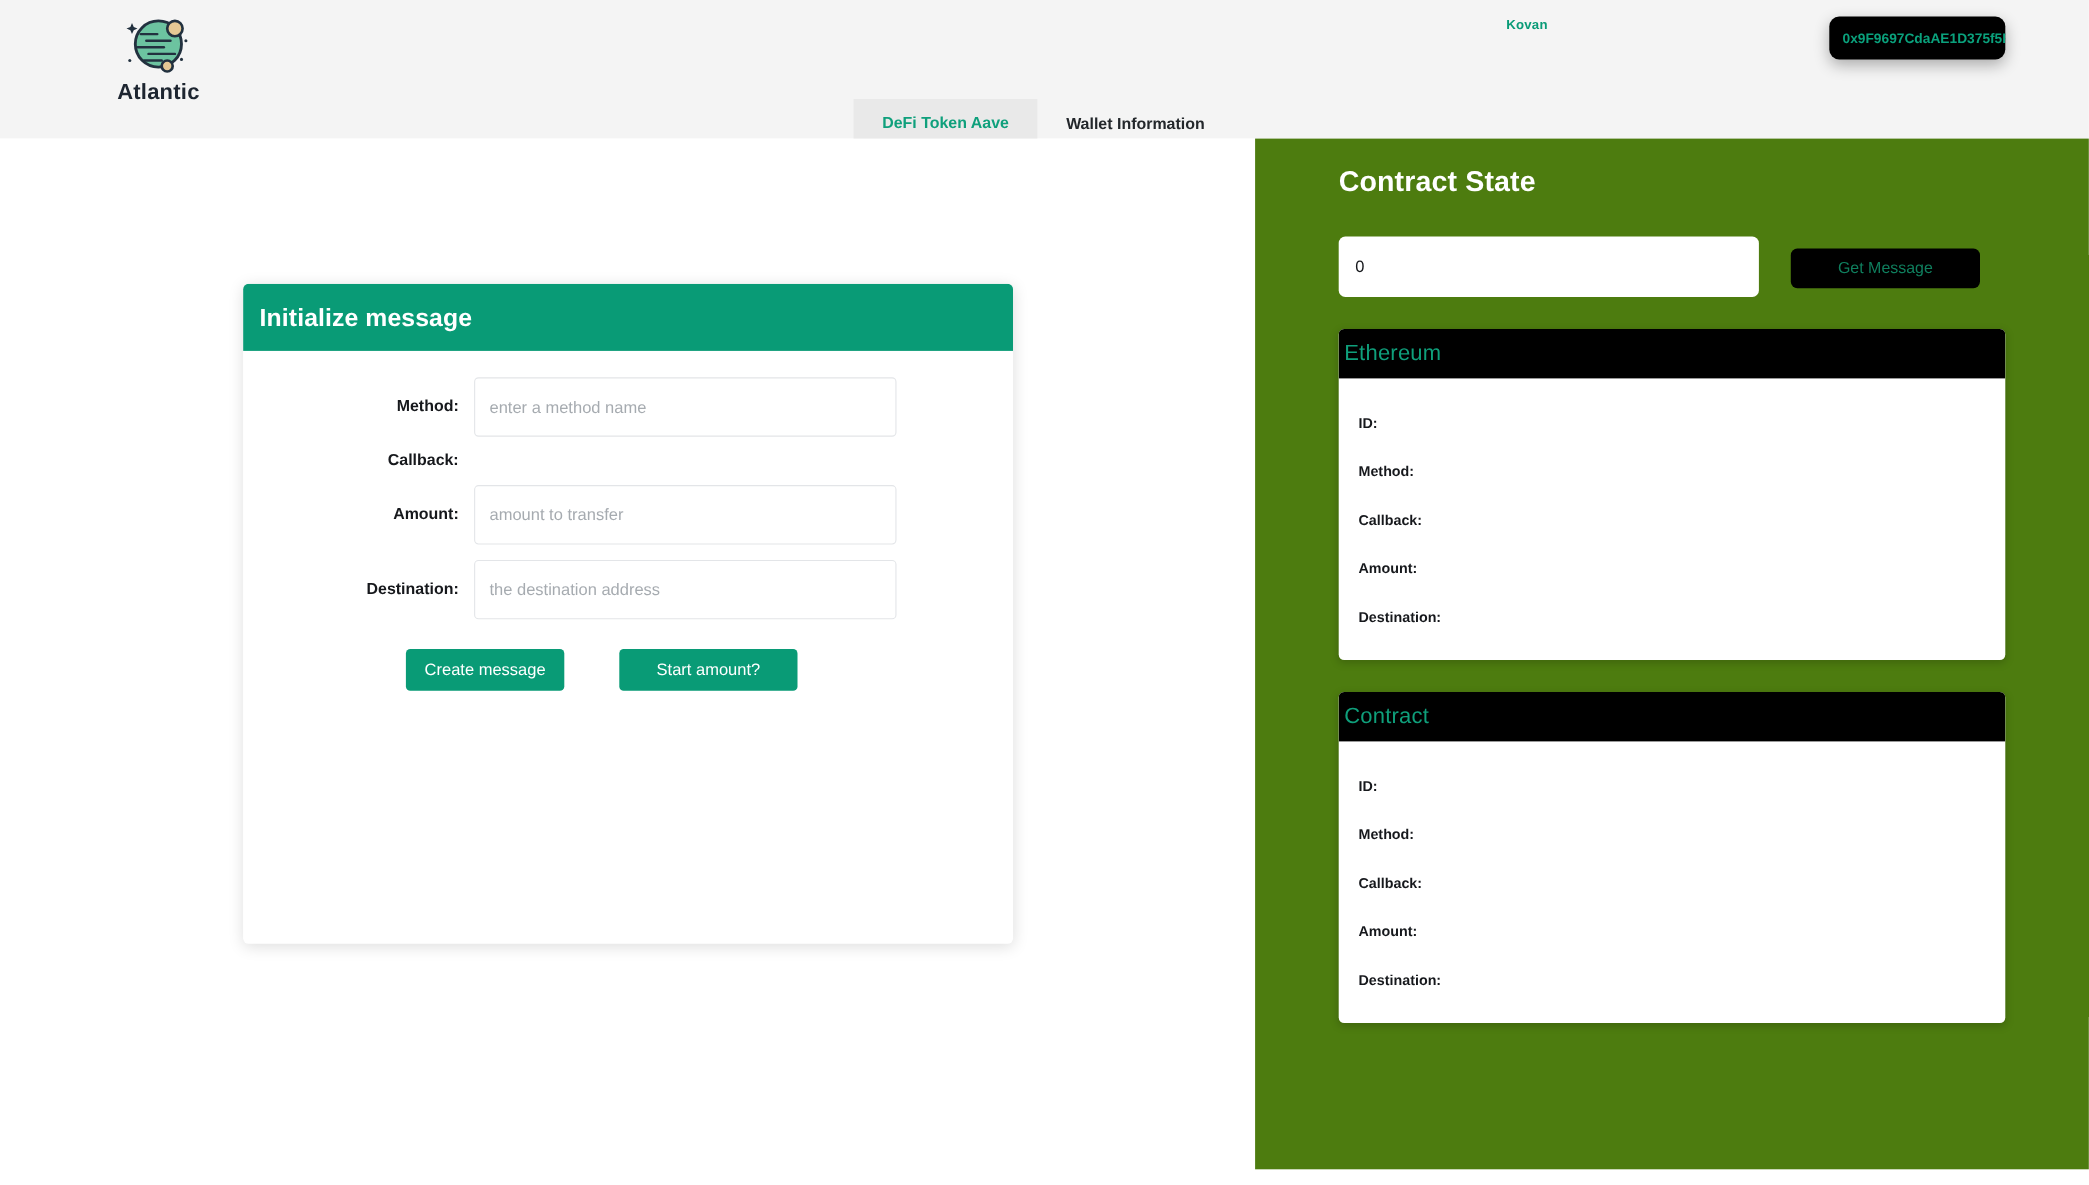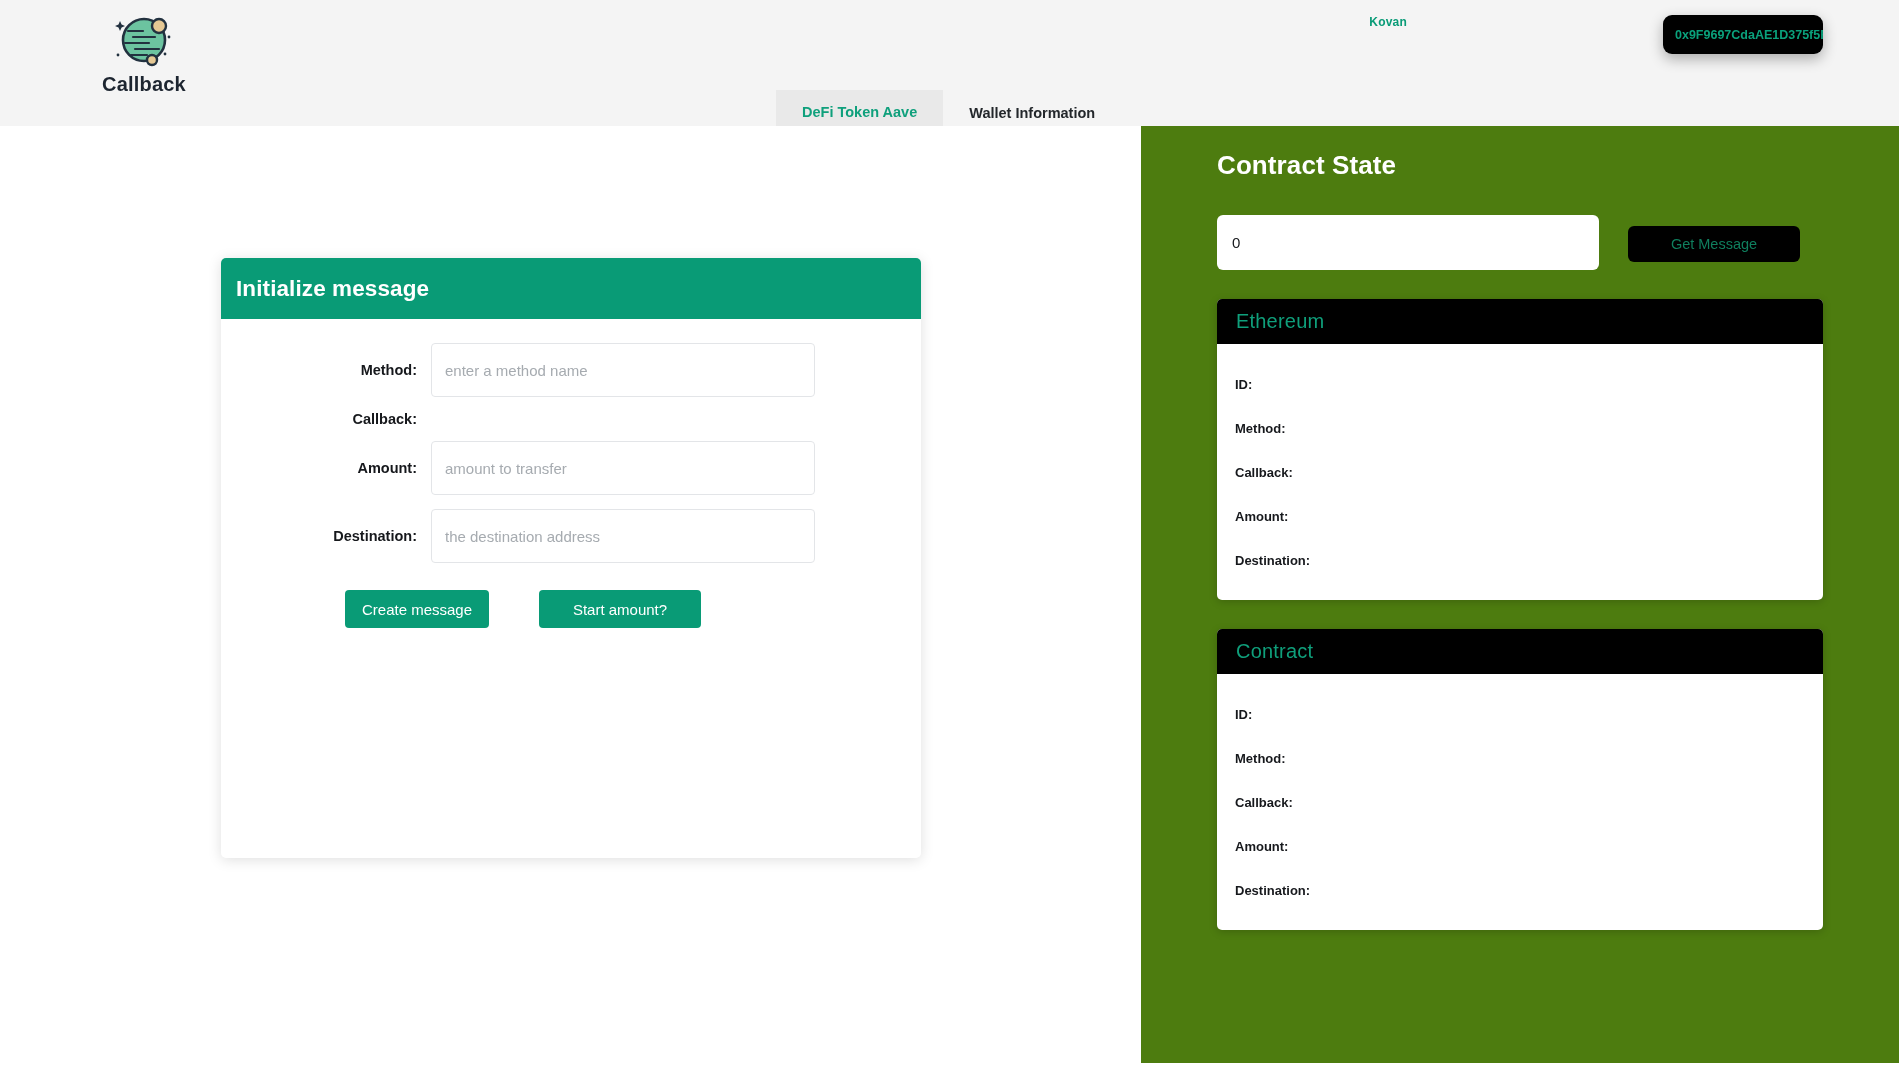--- a/index.html
+++ b/index.html
@@ -101,21 +101,21 @@
   }
   .form-input::placeholder { color: #a6abb0; }
   .form-actions {
     display: flex; margin-top: 27px; padding-left: 124px;
   }
   .btn {
     border: none; border-radius: 4px; cursor: pointer;
     font-family: "Liberation Sans", sans-serif;
     font-size: 15px; color: #ffffff; background: #099b76;
     height: 38px; display: flex; align-items: center;
-    justify-content: center; white-space: nowrap;
+    justify-content: center; white-space: nowrap; margin-left: 24px;
   }
   .btn-create { width: 144px; }
   .btn-restart { width: 162px; margin-left: 50px; }
 
   
   .right-pane {
     position: absolute; left: 1141px; top: 126px;
     width: 758px; height: 937px;
     background: #4d7c0f; padding: 0 76px 0 76px;
   }
@@ -142,21 +142,21 @@
     display: flex; align-items: center; justify-content: center;
   }
 
   .chain-card {
     margin-top: 29px; background: #ffffff;
     border-radius: 5px; overflow: hidden;
     box-shadow: 0 2px 8px rgba(0,0,0,.18);
   }
   .chain-card-header {
     height: 45px; background: #000000;
-    display: flex; align-items: center; padding-left: 19px;
+    display: flex; align-items: center; padding-left: 5px;
   }
   .chain-card-title {
     color: #0f9f7b; font-size: 20px; letter-spacing: .2px;
   }
   .chain-card-body { padding: 18px 0 18px 18px; }
   .chain-field {
     font-size: 13px; font-weight: bold; color: #16181c;
     height: 44px; display: flex; align-items: center;
   }
 </style>
@@ -177,21 +177,21 @@
           <line x1="24" y1="39" x2="48" y2="39"></line>
           <line x1="20" y1="45" x2="36" y2="45"></line>
         </g>
         <circle cx="48" cy="16" r="7" fill="#e5c894" stroke="#22313f" stroke-width="2.4"></circle>
         <circle cx="41" cy="50" r="5" fill="#e5c894" stroke="#22313f" stroke-width="2.4"></circle>
         <path d="M9 11 l1.6 3.6 L14 16 l-3.4 1.5 L9 21 l-1.5-3.5 L4 16 l3.5-1.4 Z" fill="#22313f"></path>
         <circle cx="7" cy="45" r="1.4" fill="#22313f"></circle>
         <circle cx="58" cy="27" r="1.4" fill="#22313f"></circle>
         <circle cx="54" cy="44" r="1.4" fill="#22313f"></circle>
       </svg>
-      <div class="brand-name">Callback</div>
+      <div class="brand-name">Atlantic</div>
     </div>
 
     <div class="network-label">Kovan</div>
 
     <div class="address-pill">
       <span>0x9F9697CdaAE1D375f5Fc6a5</span>
     </div>
 
     <div class="tabs">
       <button class="tab active">DeFi Token Aave</button>

